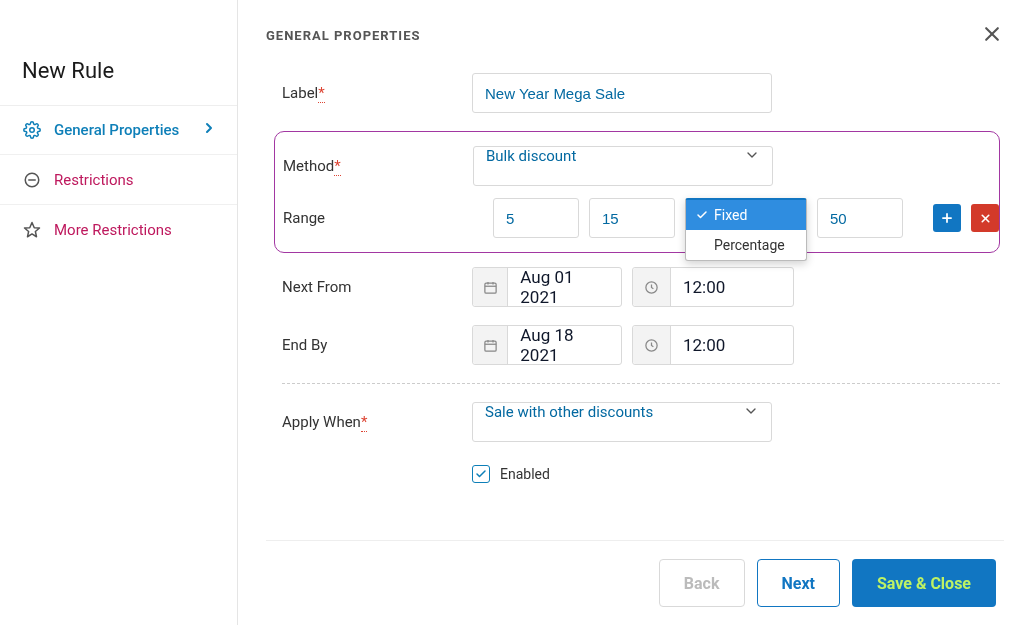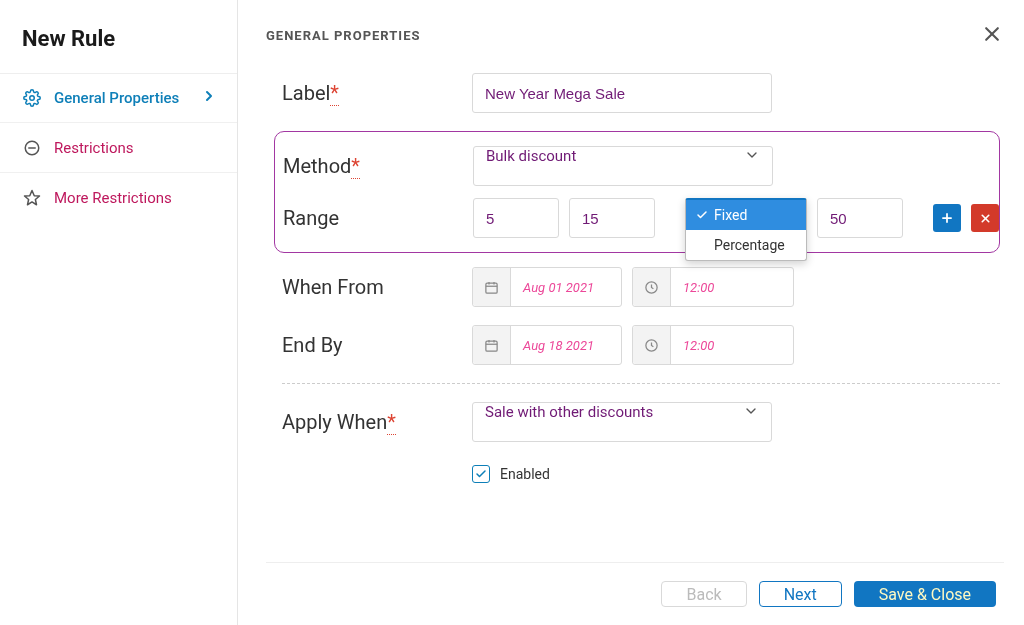--- a/index.html
+++ b/index.html
@@ -15,23 +15,24 @@
     .container { display: flex; height: 100%; }
 
     
     .sidebar {
       width: 268px;
       border-right: 1px solid #e5e5e5;
       padding-top: 18px;
     }
     .sidebar-title {
       font-size: 22px;
-      font-weight: 700;
+      font-weight: 400;
       color: #1a1a1a;
       padding: 8px 22px 22px 22px;
+      margin-top: 32px;
     }
     .sidebar-items { padding: 0; }
     .sidebar-item {
       display: flex;
       align-items: center;
       height: 50px;
       padding: 0 20px 0 22px;
       font-size: 15px;
       color: #be185d;
       cursor: pointer;
@@ -80,79 +81,78 @@
       padding-right: 4px;
     }
     .form-row {
       display: flex;
       align-items: center;
       margin-bottom: 18px;
       min-height: 40px;
     }
     .form-label {
       width: 190px;
-      font-size: 20px;
+      font-size: 15px;
       color: #333;
       flex-shrink: 0;
     }
     .req { color: #d43; border-bottom: 1px dotted #d43; }
     .form-control-wrap {
       display: flex;
       align-items: center;
       gap: 10px;
       flex: 1;
     }
     .input, .select {
       height: 40px;
       border: 1px solid #d9d9d9;
       border-radius: 3px;
       padding: 0 12px;
       font-size: 15px;
-      color: #701a75;
+      color: #0369a1;
       background: #fff;
       outline: none;
     }
     .input.w-300 { width: 300px; }
     .select { width: 300px; position: relative; display:flex; justify-content: space-between; cursor:pointer; }
     .select .chev-down { color:#666; }
     .input.small { width: 86px; }
 
     .highlight-box {
       border: 1.5px solid #a237a2;
       border-radius: 10px;
       padding: 14px 0 14px 0;
       margin-left: -8px;
       margin-bottom: 14px;
       position: relative;
     }
     .highlight-box .form-row { margin-bottom: 12px; padding-left: 8px; }
-    .highlight-box .form-row:last-child { margin-bottom: 0; }
+    .highlight-box .form-row:last-child { margin-bottom: 0; gap: 20px; }
     .highlight-box .form-label { width: 190px; }
 
     .date-input {
       height: 40px;
       border: 1px solid #d9d9d9;
       border-radius: 3px;
       display: flex;
       align-items: center;
       background: #fff;
     }
     .date-input .addon {
       width: 38px; height: 100%;
       background: #f3f3f3;
       border-right: 1px solid #d9d9d9;
       display: flex; align-items: center; justify-content: center;
       color: #888;
       border-radius: 3px 0 0 3px;
     }
     .date-input .val {
       padding: 0 12px;
-      font-size: 13px;
-      color: #ec4899;
-      font-style: italic;
+      font-size: 17px;
+      color: #0f172a;
     }
     .date-input.date-w { width: 150px; }
     .date-input.time-w { width: 162px; }
 
     .dotted-sep {
       border: none;
       border-top: 1px dashed #ccc;
       margin: 14px 0 18px 0;
     }
     .cb {
@@ -205,36 +205,36 @@
     
     .footer {
       margin-top: auto;
       border-top: 1px solid #eee;
       padding: 18px 8px 18px 0;
       display: flex;
       justify-content: flex-end;
       gap: 12px;
     }
     .btn {
-      height: 26px;
+      height: 48px;
       padding: 0 24px;
       border-radius: 4px;
       font-size: 16px;
       cursor: pointer;
       display: flex; align-items: center; justify-content: center;
       border: 1px solid transparent;
+      font-weight: bold;
     }
     .btn.back { background:#fff; color:#bbb; border-color:#d9d9d9; cursor: default; }
     .btn.next { background:#fff; color:#1176c2; border-color:#1176c2; }
-    .btn.save { background:#1176c2; color:#fef9c3; }
+    .btn.save { background:#1176c2; color:#bef264; }
 
     .range-slot {
       width: 122px; height: 40px; border: 1px solid #d9d9d9; border-radius: 3px;
       background:#14532d;
-      margin-left:20px;
     }
   </style>
 </head>
 <body>
 
 <div class="container">
 
   <aside class="sidebar">
     <div class="sidebar-title">New Rule</div>
     <div class="sidebar-items">
@@ -339,21 +339,21 @@
               <svg viewBox="0 0 24 24" width="13" height="13" fill="none" stroke="#fff" stroke-width="3" stroke-linecap="round">
                   <line x1="6" y1="6" x2="18" y2="18"></line>
                   <line x1="18" y1="6" x2="6" y2="18"></line>
                 </svg>
             </div>
           </div>
         </div>
       </div>
 
       <div class="form-row">
-        <div class="form-label">When From</div>
+        <div class="form-label">Next From</div>
         <div class="form-control-wrap">
           <div class="date-input date-w">
             <span class="addon">
               <svg viewBox="0 0 24 24" width="15" height="15" fill="none" stroke="#888" stroke-width="2">
                   <rect x="3" y="5" width="18" height="16" rx="2"></rect>
                   <line x1="3" y1="10" x2="21" y2="10"></line>
                   <line x1="8" y1="3" x2="8" y2="7"></line>
                   <line x1="16" y1="3" x2="16" y2="7"></line>
                 </svg>
             </span>

